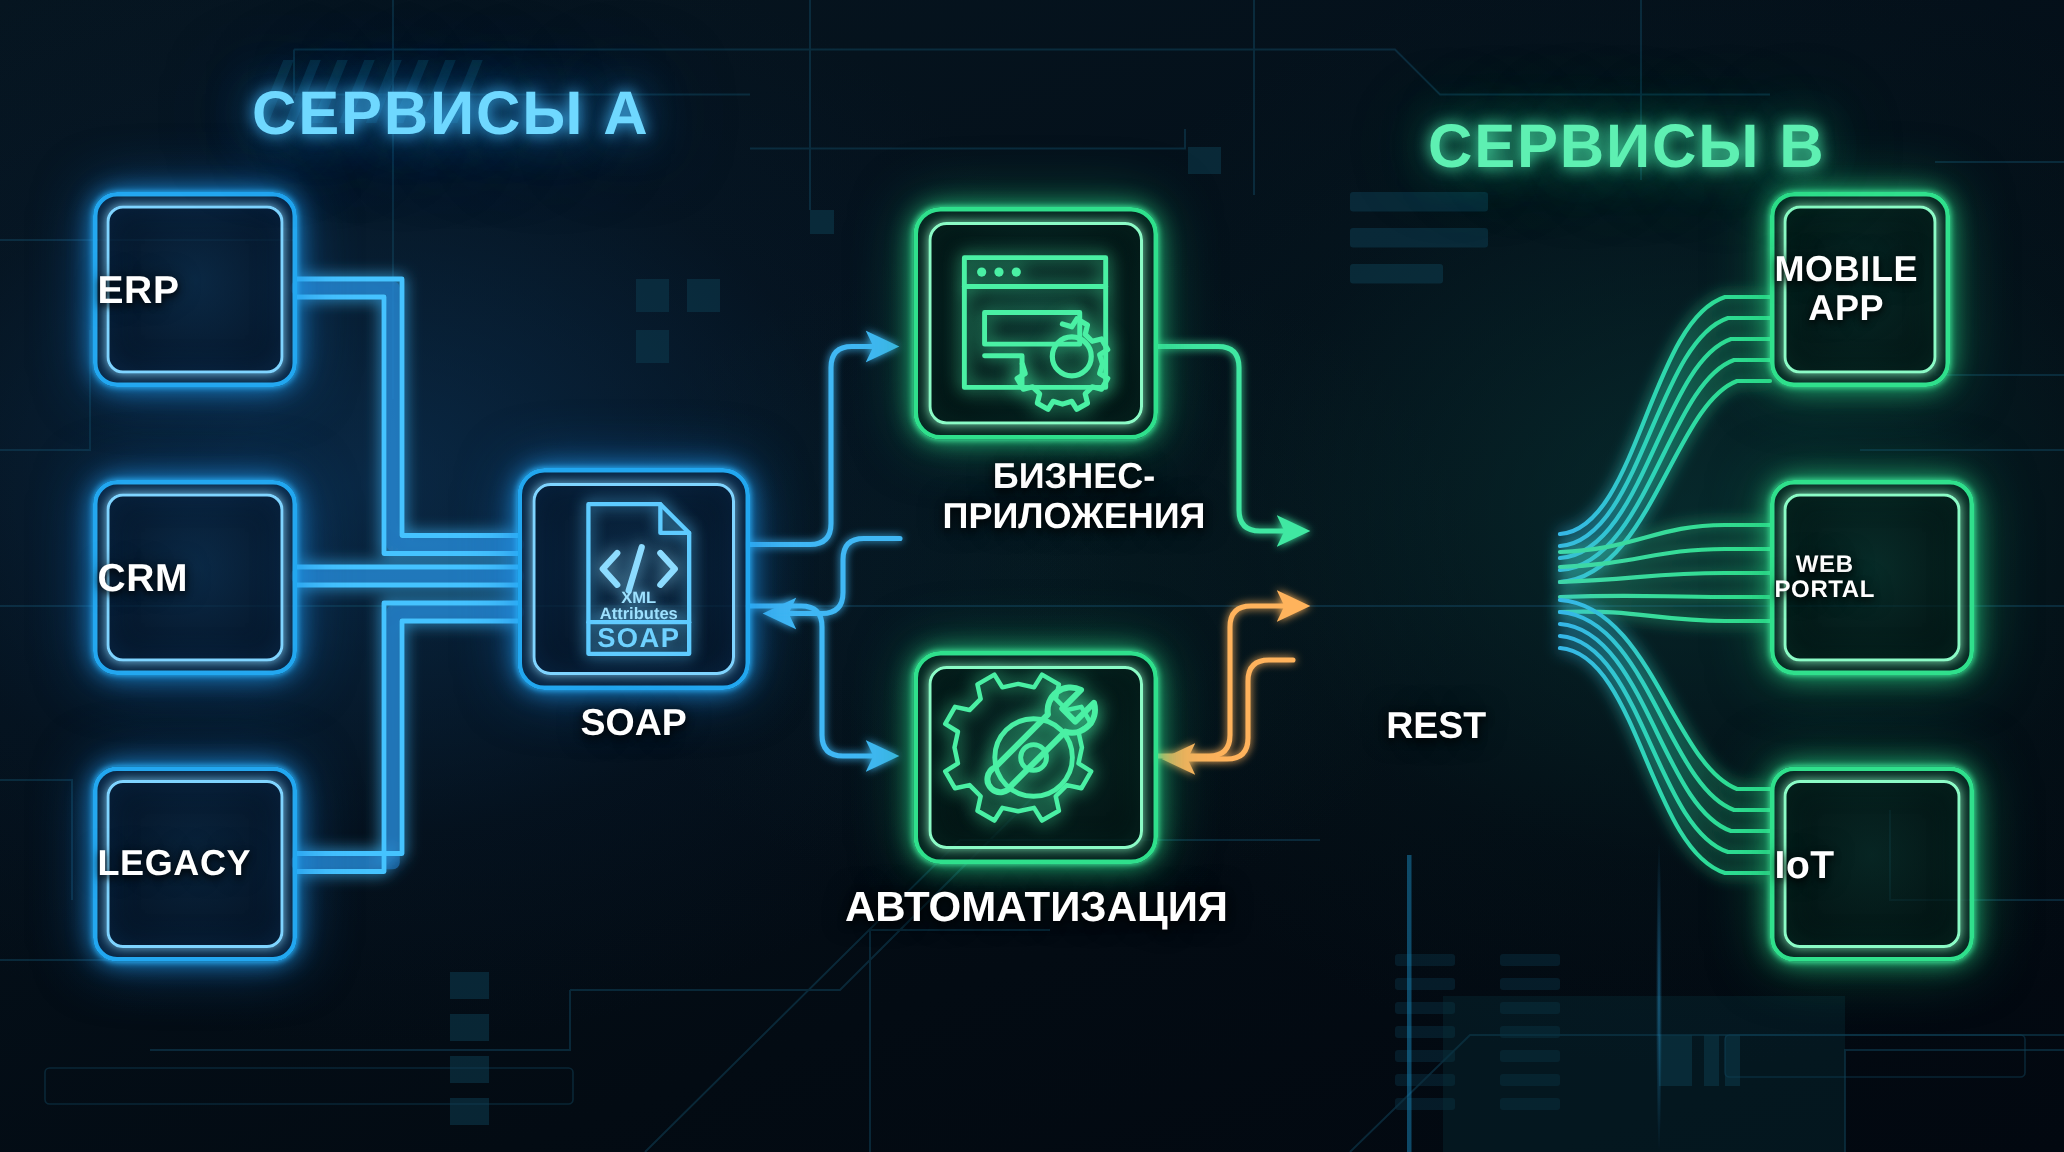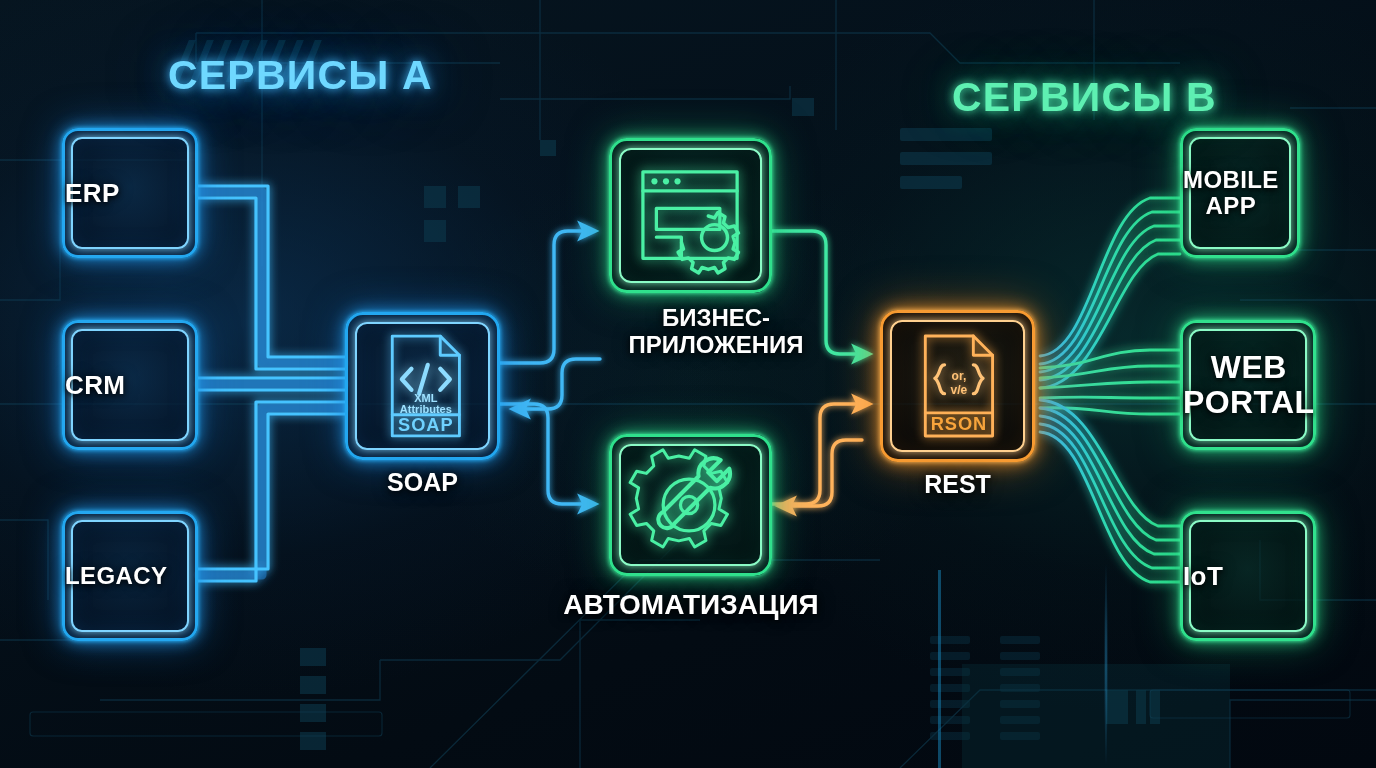--- a/index.html
+++ b/index.html
@@ -279,21 +279,21 @@
   </div>
 
   <div class="node green" style="left:1180px;top:128px;width:120px;height:130px;">
     <div class="inner"></div>
     <div class="txt" style="font-size:24px;white-space:pre-line;">MOBILE
 APP</div>
   </div>
 
   <div class="node green" style="left:1180px;top:320px;width:136px;height:130px;">
     <div class="inner"></div>
-    <div class="txt" style="font-size:32px;white-space:pre-line;">WEB
+    <div class="txt" style="font-size:16px;white-space:pre-line;">WEB
 PORTAL</div>
   </div>
 
   <div class="node green" style="left:1180px;top:511px;width:136px;height:130px;">
     <div class="inner"></div>
     <div class="txt" style="font-size:26px;">IoT</div>
   </div>
 
   <div class="tile blue" style="left:345px;top:312px;width:155px;height:148px;">
     <div class="inner"></div>
@@ -308,37 +308,20 @@
         <path d="M96 56 L106 67 L96 78"></path>
         <path d="M83 52 L74 82"></path>
       </g>
       <text x="81" y="91" text-anchor="middle" fill="#9fe2ff" font-size="11.5" font-weight="700" font-family="'Liberation Sans',sans-serif" style="filter:drop-shadow(0 0 4px rgba(120,210,255,.9))">XML</text>
       <text x="81" y="102" text-anchor="middle" fill="#9fe2ff" font-size="11.5" font-weight="700" font-family="'Liberation Sans',sans-serif" style="filter:drop-shadow(0 0 4px rgba(120,210,255,.9))">Attributes</text>
       <text x="81" y="121" text-anchor="middle" fill="#6fd2ff" font-size="19" font-weight="700" letter-spacing="1" font-family="'Liberation Sans',sans-serif" style="filter:drop-shadow(0 0 6px rgba(110,210,255,.95))">SOAP</text>
     </svg>
   </div>
   <div class="caption" style="left:345px;top:468px;width:155px;font-size:25px;">SOAP</div>
 
-  <div class="tile orange" style="left:880px;top:310px;width:155px;height:152px;">
-    <div class="inner"></div>
-    <svg viewBox="0 0 155 152">
-      <g fill="none" stroke="#ffb25a" stroke-width="3" stroke-linejoin="round" stroke-linecap="round" style="filter:drop-shadow(0 0 5px rgba(255,170,70,.9))">
-        <path d="M44 24 H94 L114 44 V128 H44 Z"></path>
-        <path d="M94 24 V44 H114"></path>
-        <path d="M44 104 H114"></path>
-      </g>
-      <g fill="none" stroke="#ffc277" stroke-width="3.4" stroke-linecap="round" stroke-linejoin="round" style="filter:drop-shadow(0 0 6px rgba(255,195,120,.95))">
-        <path d="M64 54 C58 54 60 64 54 68 C60 72 58 84 64 84"></path>
-        <path d="M94 54 C100 54 98 64 104 68 C98 72 100 84 94 84"></path>
-      </g>
-      <text x="79" y="70" text-anchor="middle" fill="#ffc277" font-size="12.5" font-weight="700" font-family="'Liberation Sans',sans-serif" style="filter:drop-shadow(0 0 4px rgba(255,190,110,.9))">or,</text>
-      <text x="79" y="84" text-anchor="middle" fill="#ffc277" font-size="12.5" font-weight="700" font-family="'Liberation Sans',sans-serif" style="filter:drop-shadow(0 0 4px rgba(255,190,110,.9))">v/e</text>
-      <text x="79" y="122" text-anchor="middle" fill="#f7a43c" font-size="19" font-weight="700" letter-spacing="1" font-family="'Liberation Sans',sans-serif" style="filter:drop-shadow(0 0 6px rgba(250,165,60,.95))">RSON</text>
-    </svg>
-  </div>
   <div class="caption" style="left:880px;top:470px;width:155px;font-size:25px;">REST</div>
 
   <div class="tile green" style="left:609px;top:138px;width:163px;height:155px;">
     <div class="inner"></div>
     <svg viewBox="0 0 163 155">
       <g fill="none" stroke="#4af0a4" stroke-width="3.4" stroke-linejoin="round" stroke-linecap="round" style="filter:drop-shadow(0 0 6px rgba(70,240,165,.95))">
         <path d="M32 32 H130 V122 H32 Z"></path>
         <path d="M32 52 H130"></path>
         <path d="M46 70 H112 V92 H46 Z"></path>
         <path d="M46 100 H72 V122"></path>

